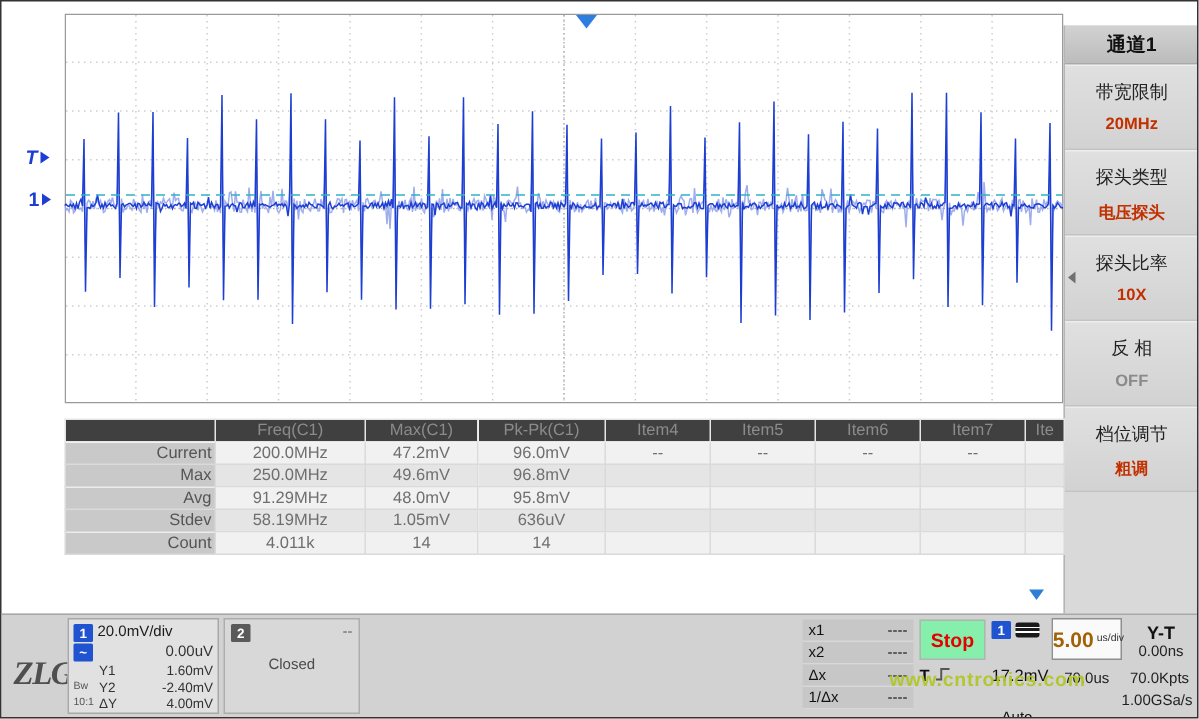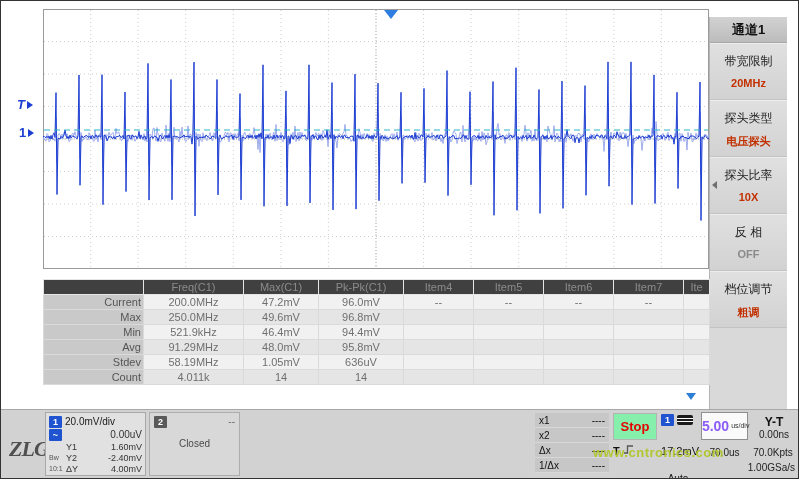--- a/index.html
+++ b/index.html
@@ -7,21 +7,21 @@
   .screen { position:relative; width:799px; height:479px; border:1px solid #333; background:#fff; overflow:hidden; }
 
   
   .wave-area { position:absolute; left:42px; top:8px; width:666px; height:260px; }
   .marker { position:absolute; color:#1d3ed2; font-weight:bold; font-size:13px; display:flex; align-items:center; cursor:pointer; }
   .marker .tri { width:0; height:0; border-left:6px solid #1d3ed2; border-top:4px solid transparent; border-bottom:4px solid transparent; margin-left:2px; }
   .marker-t { top:96px; left:16px; font-style:italic; }
   .marker-1 { top:124px; left:18px; }
 
   
-  .sidebar { position:absolute; left:708px; top:16px; width:78px; height:392px; background:#d9d9d9; border-left:1px solid #b5b5b5; }
+  .sidebar { position:absolute; left:708px; top:16px; width:90px; height:392px; background:#d9d9d9; border-left:1px solid #b5b5b5; }
   .sb-header { height:26px; line-height:26px; text-align:center; font-weight:bold; font-size:13px; color:#111;
                background:linear-gradient(#d2d2d2,#bcbcbc); border-bottom:1px solid #a8a8a8; }
   .sb-item { position:relative; height:57px; border-bottom:1px solid #c3c3c3; box-shadow:inset 0 1px 0 #ededed; text-align:center; cursor:pointer; background:linear-gradient(#e0e0e0,#d2d2d2); }
   .sb-label { padding-top:10px; font-size:12px; color:#222; }
   .sb-value { margin-top:7px; font-size:11px; color:#c23000; font-weight:bold; }
   .sb-item.off .sb-value { color:#8a8a8a; }
   .sb-arrow { position:absolute; left:2px; top:24px; width:0; height:0; border-right:5px solid #707070; border-top:4px solid transparent; border-bottom:4px solid transparent; }
 
   
   .meas-table { position:absolute; left:42px; top:278px; width:666px; border-collapse:collapse; table-layout:fixed; font-size:11px; color:#6f6f6f; }
@@ -59,21 +59,21 @@
   .stop-box { position:absolute; left:612px; top:3px; width:44px; height:27px; line-height:25px; background:#86efac; border:1px solid #b3b3b3; text-align:center; color:#e60000; font-weight:bold; font-size:13px; cursor:pointer; }
   .src-row { position:absolute; left:660px; top:4px; display:flex; gap:3px; align-items:center; cursor:pointer; }
   .trig-coupling-icon { display:inline-block; width:16px; height:10px; border-radius:2px;
     background:linear-gradient(#1a1a1a 0 3px,#fff 3px 4px,#1a1a1a 4px 6px,#fff 6px 7px,#1a1a1a 7px 10px); }
   .auto-label { position:absolute; left:658px; top:19px; width:38px; text-align:center; font-size:10px; color:#111; cursor:pointer;margin-top:44px; }
   .t-row { position:absolute; left:612px; top:34px; width:86px; display:flex; align-items:center; font-size:11px; color:#111; }
   .t-row .t { font-weight:bold; margin-right:3px; }
   .t-level { margin-left:auto; }
 
   .tb-box { position:absolute; left:700px; top:2px; width:47px; height:28px; background:#fafafa; border:1px solid #8f8f8f; display:flex; align-items:center; justify-content:center; gap:2px; cursor:pointer; }
-  .tb-scale { font-size:14px; font-weight:bold; color:#8b5cf6; }
+  .tb-scale { font-size:14px; font-weight:bold; color:#a16207; }
   .tb-unit { font-size:7px; line-height:8px; color:#333; width:16px; }
   .yt { position:absolute; left:750px; top:5px; width:46px; text-align:center; font-weight:bold; font-size:12px; color:#111; }
   .yt-off { position:absolute; left:750px; top:19px; width:46px; text-align:center; font-size:10px; color:#222; }
   .delay { position:absolute; left:700px; top:37px; width:47px; text-align:center; color:#222; }
   .pts { position:absolute; left:748px; top:37px; width:48px; text-align:center; color:#222; }
   .rate { position:absolute; left:734px; top:52px; width:60px; text-align:right; color:#222; }
 
   .watermark { position:absolute; left:592px; top:444px; font-size:13px; font-weight:bold;
                color:rgba(176,198,40,0.95); z-index:50; letter-spacing:0.5px; pointer-events:none; }
 </style>
@@ -191,31 +191,20 @@
         <td>250.0MHz</td>
         <td>49.6mV</td>
         <td>96.8mV</td>
         <td></td>
         <td></td>
         <td></td>
         <td></td>
         <td></td>
       </tr>
       <tr>
-        <th>Min</th>
-        <td>521.9kHz</td>
-        <td>46.4mV</td>
-        <td>94.4mV</td>
-        <td></td>
-        <td></td>
-        <td></td>
-        <td></td>
-        <td></td>
-      </tr>
-      <tr>
         <th>Avg</th>
         <td>91.29MHz</td>
         <td>48.0mV</td>
         <td>95.8mV</td>
         <td></td>
         <td></td>
         <td></td>
         <td></td>
         <td></td>
       </tr>

